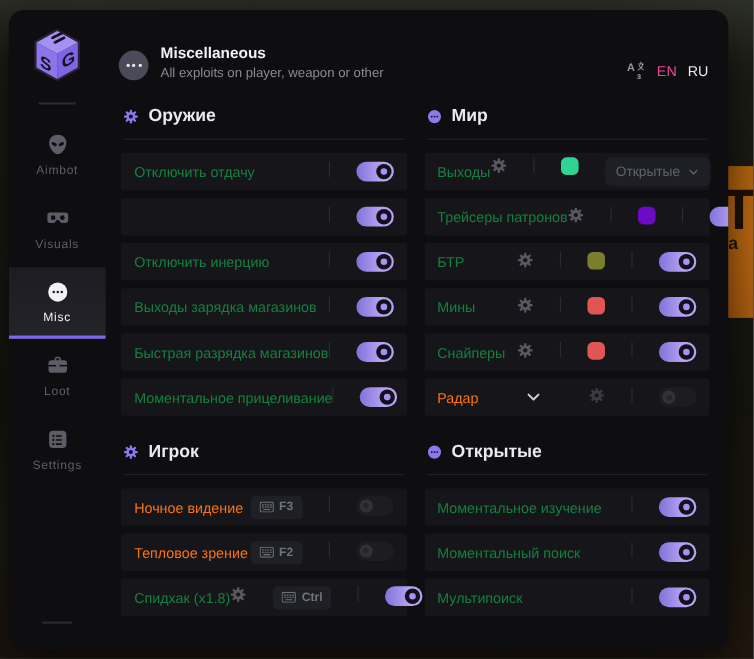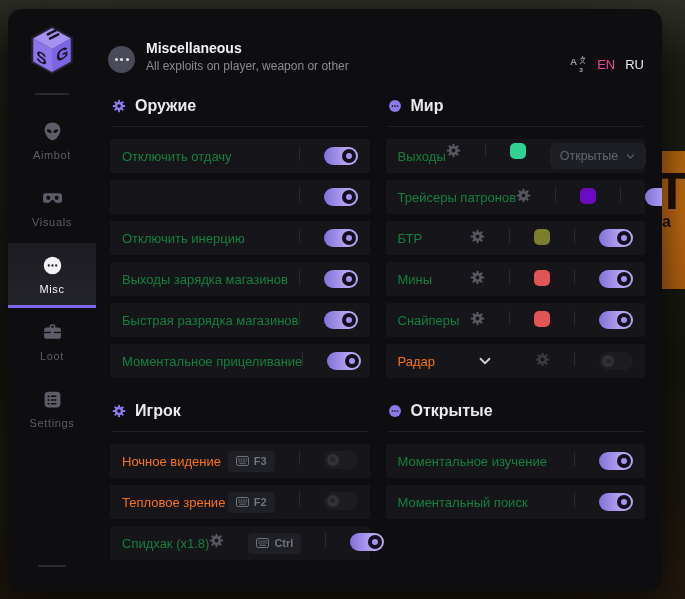--- a/index.html
+++ b/index.html
@@ -583,17 +583,27 @@
             <div class="row">
               <span class="row-label">Моментальный поиск</span>
               <div class="row-mid"></div>
               <div class="row-ctrl">
                 <span class="sep"></span>
                 <span class="toggle on">
                   <span class="knob"></span>
                 </span>
               </div>
             </div>
+            <div class="row">
+              <span class="row-label">Мультипоиск</span>
+              <div class="row-mid"></div>
+              <div class="row-ctrl">
+                <span class="sep"></span>
+                <span class="toggle on">
+                  <span class="knob"></span>
+                </span>
+              </div>
+            </div>
           </section>
         </div>
     </div>
   </div>
 </div>
 
 </body></html>

